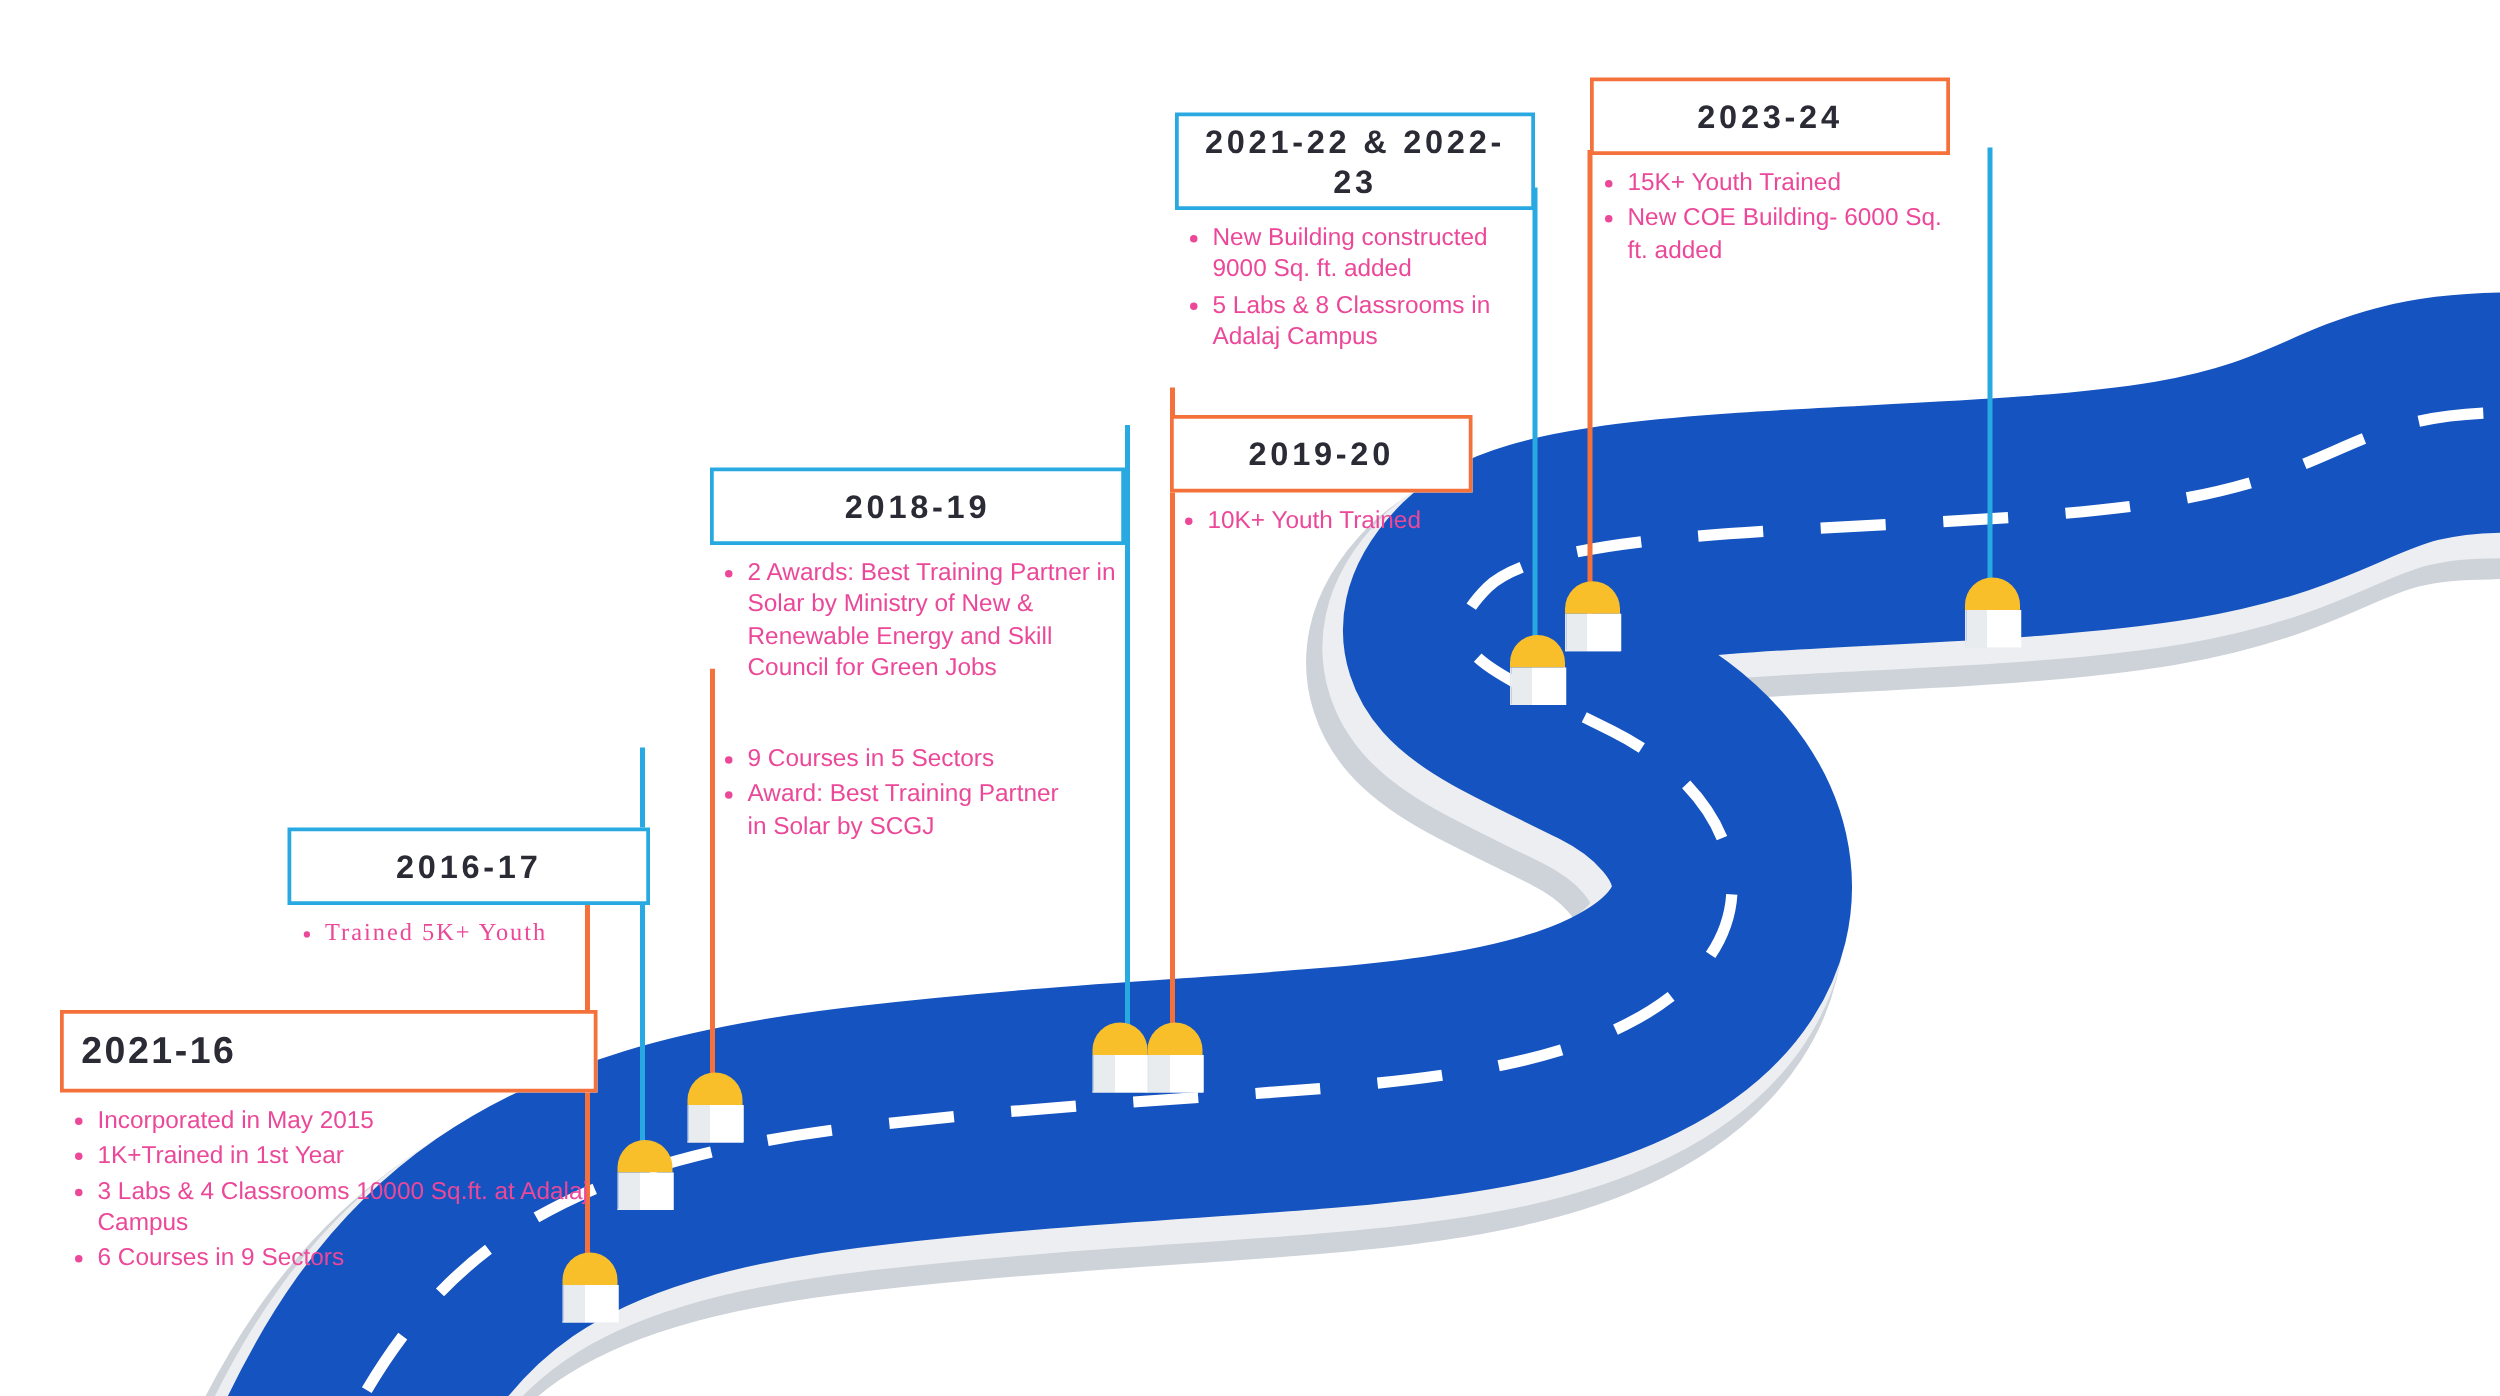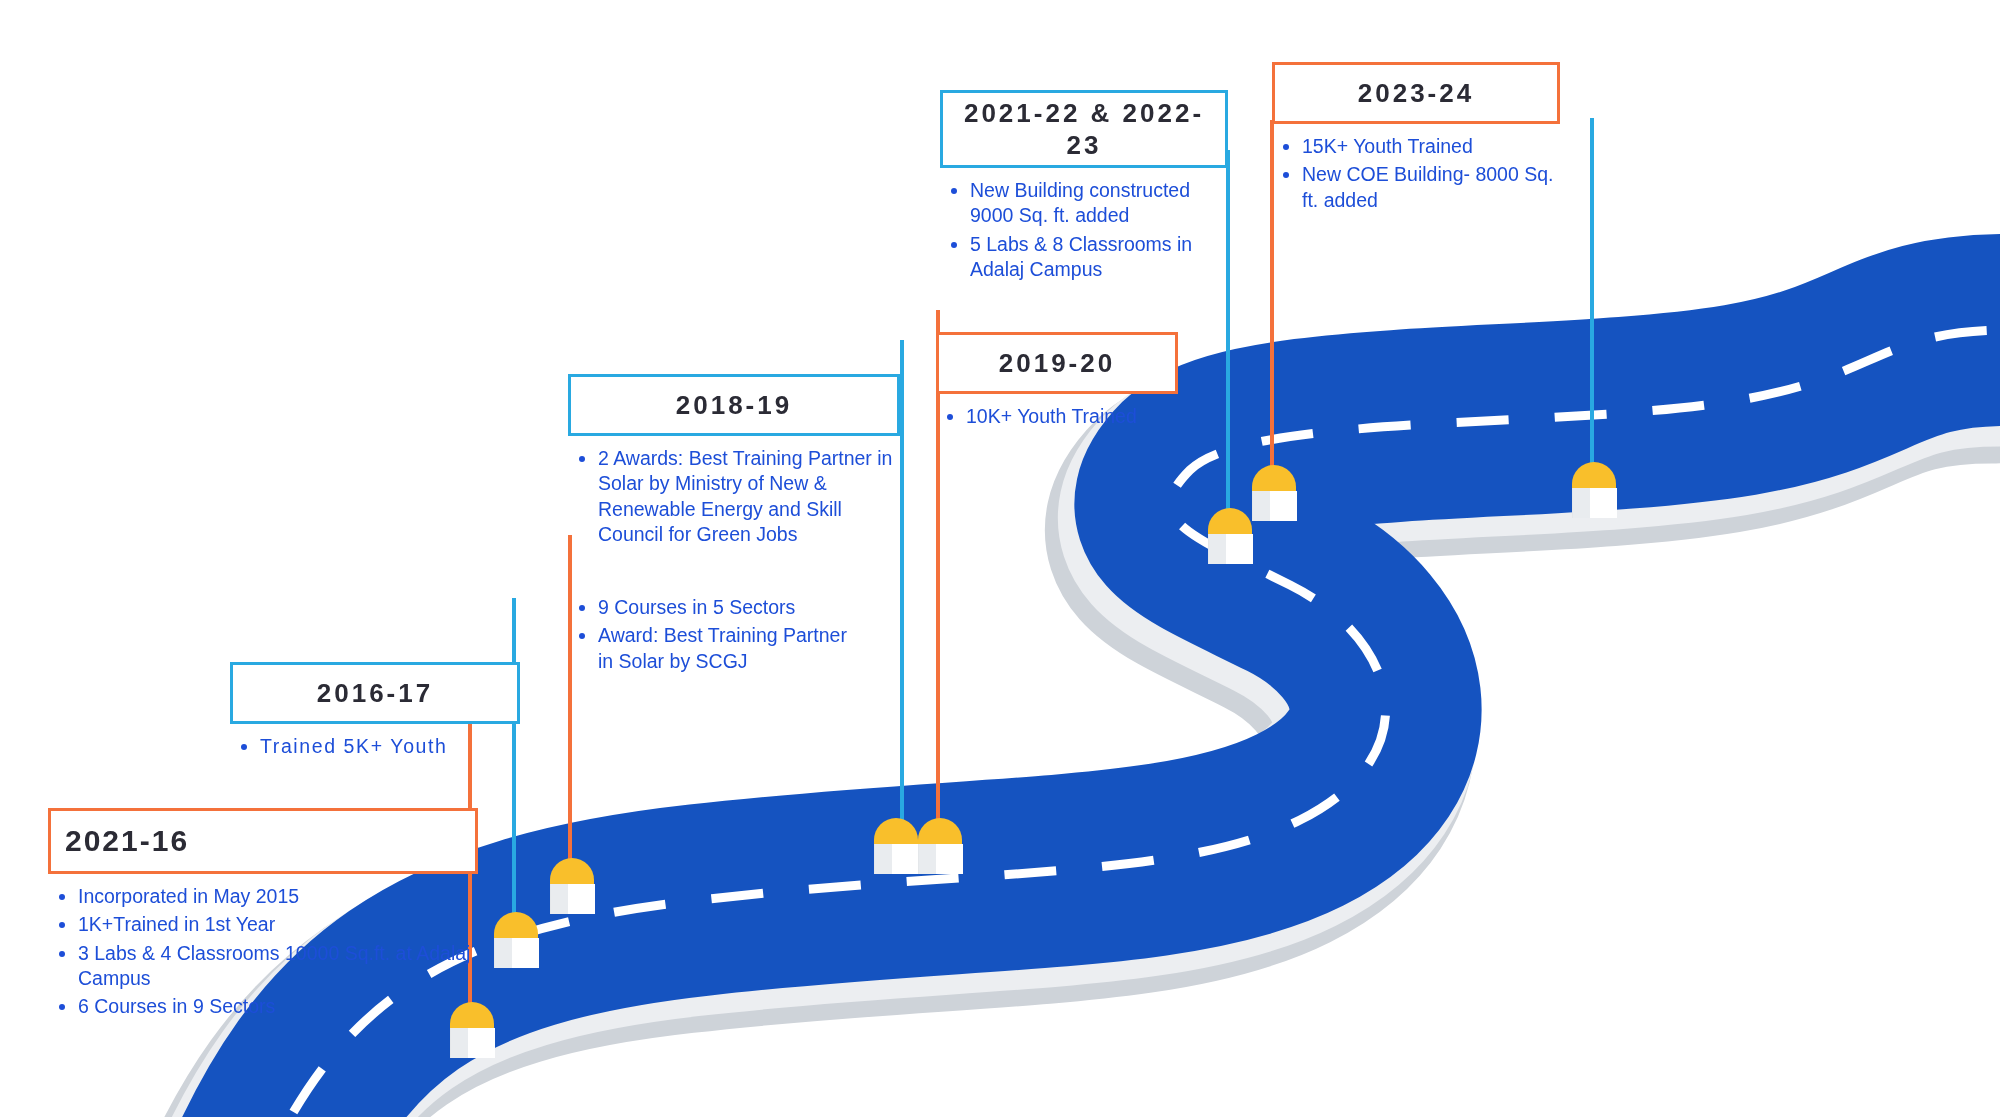--- a/index.html
+++ b/index.html
@@ -46,26 +46,26 @@
     line-height: 1.25;
     text-align: center;
   }
   .mstone-title.orange { border-color: #f4713b; }
   .mstone-title.left   { justify-content: flex-start; letter-spacing: 2px; }
   .mstone-body {
     margin: 10px 0 0 0;
     padding-left: 30px;
     font-size: 19.5px;
     line-height: 1.3;
-    color: #1d4ed8;
+    color: #ec4899;
   }
   .mstone-body li {
     margin-bottom: 3px;
   }
-  .mstone-body.spaced li { letter-spacing: 1.6px; }
+  .mstone-body.spaced li { letter-spacing: 1.6px; font-family: Liberation Serif, serif; }
 
   
   .stem {
     position: absolute;
     width: 4px;
     background: #29a9e1;
   }
   .stem.orange { background: #f4713b; }
 
   
@@ -218,18 +218,18 @@
     <ul class="mstone-body">
       <li>New Building constructed 9000 Sq. ft. added</li>
       <li>5 Labs &amp; 8 Classrooms in Adalaj Campus</li>
     </ul>
   </div>
 
   <div class="milestone" style="left:1272px; top:62px; width:288px;">
     <div class="mstone-title orange" style="height:62px;">2023-24</div>
     <ul class="mstone-body">
       <li>15K+ Youth Trained</li>
-      <li>New COE Building- 8000 Sq. ft. added</li>
+      <li>New COE Building- 6000 Sq. ft. added</li>
     </ul>
   </div>
 
 
 </div>
 
 </body></html>

